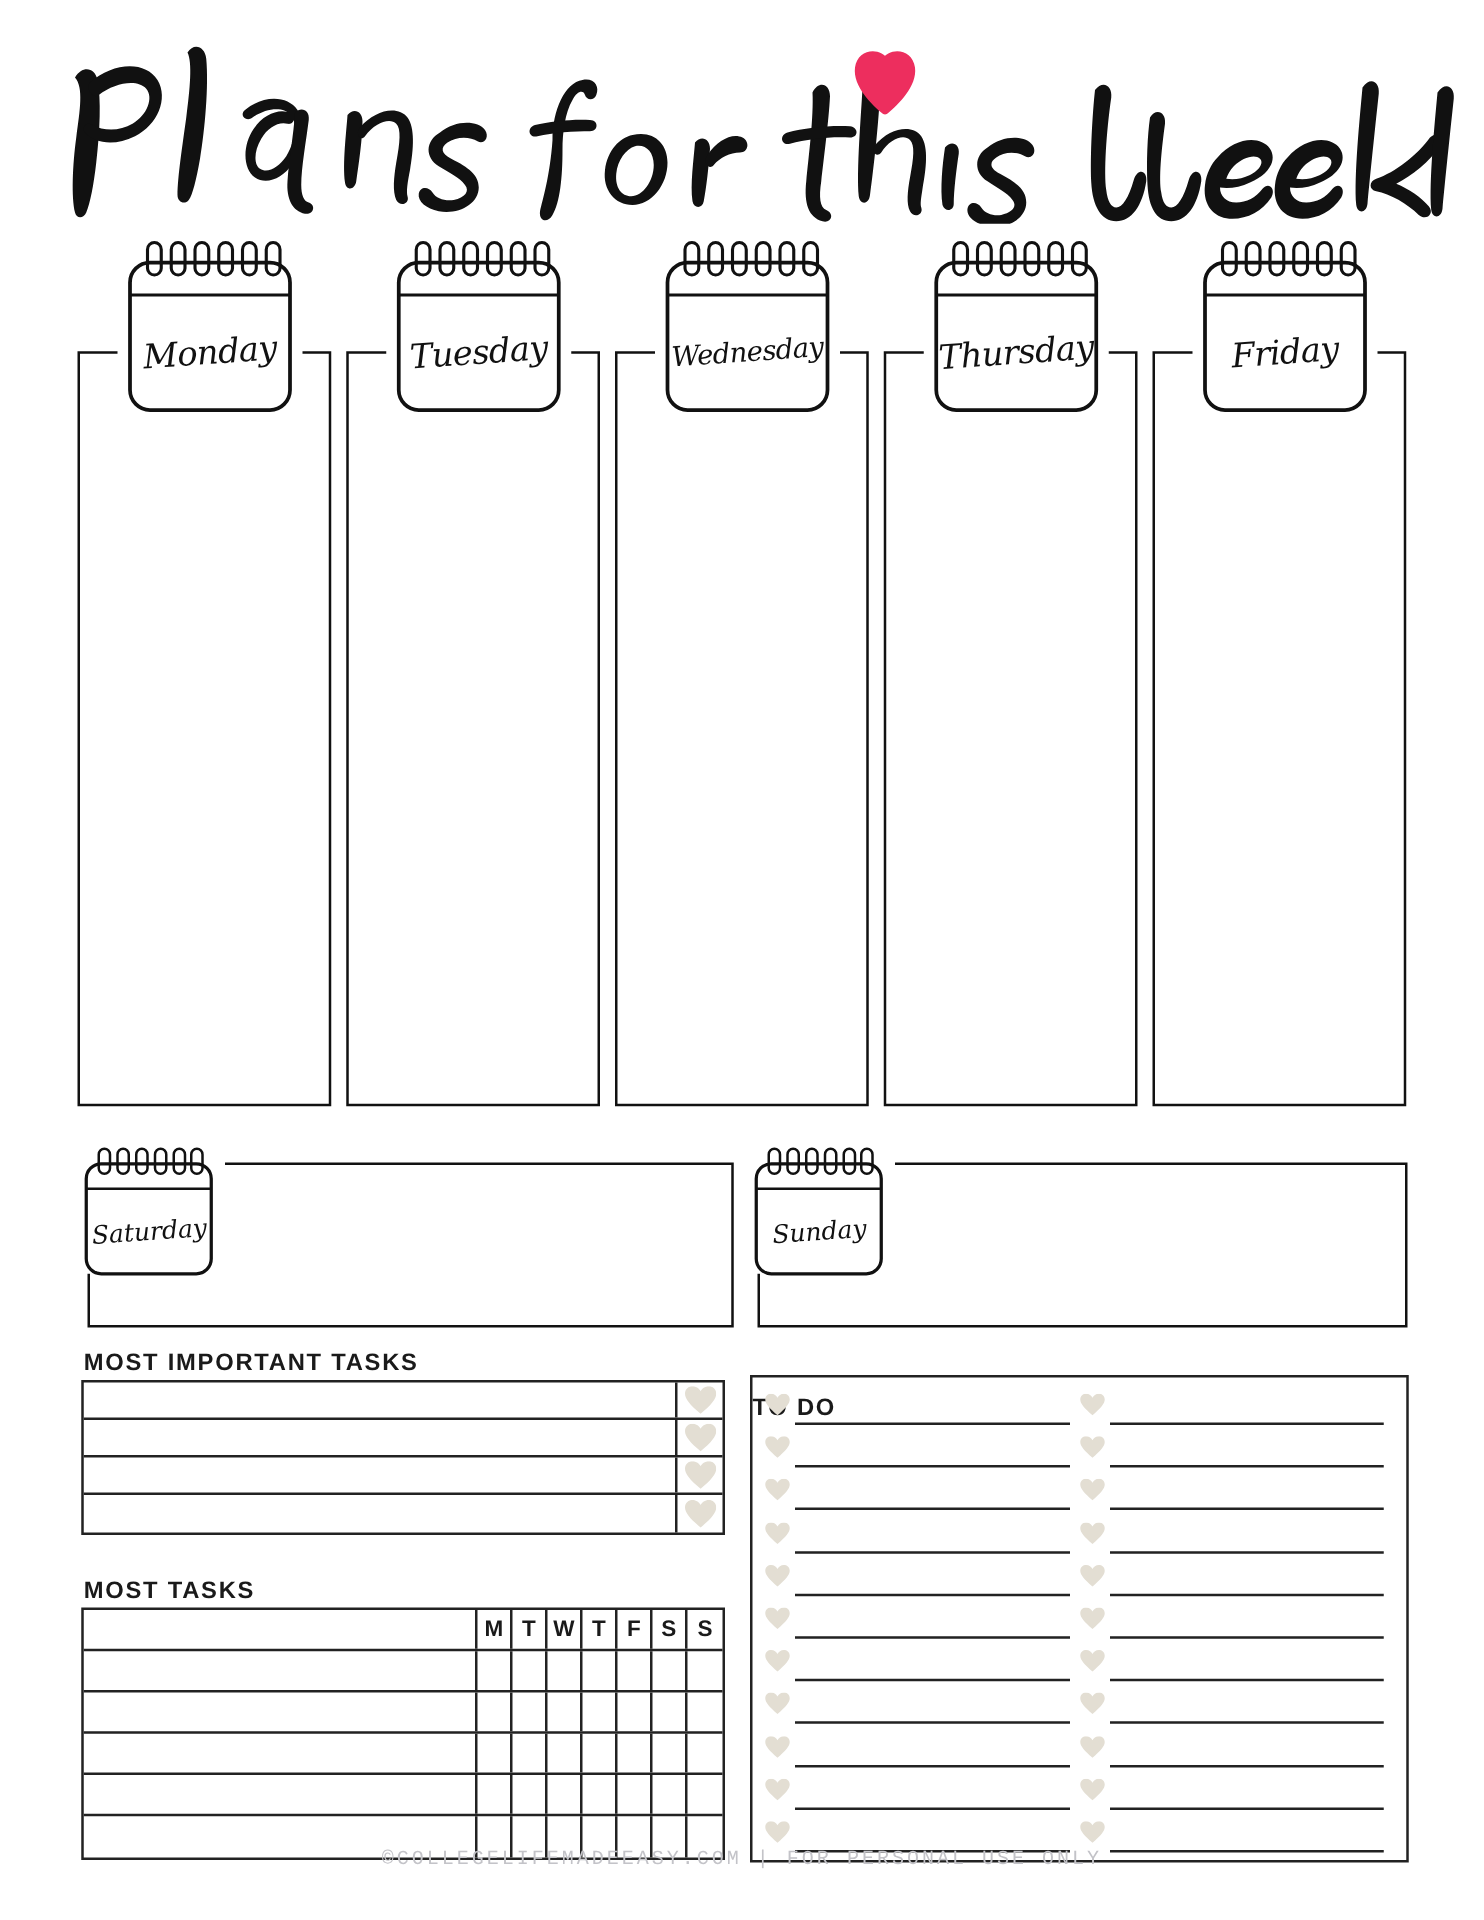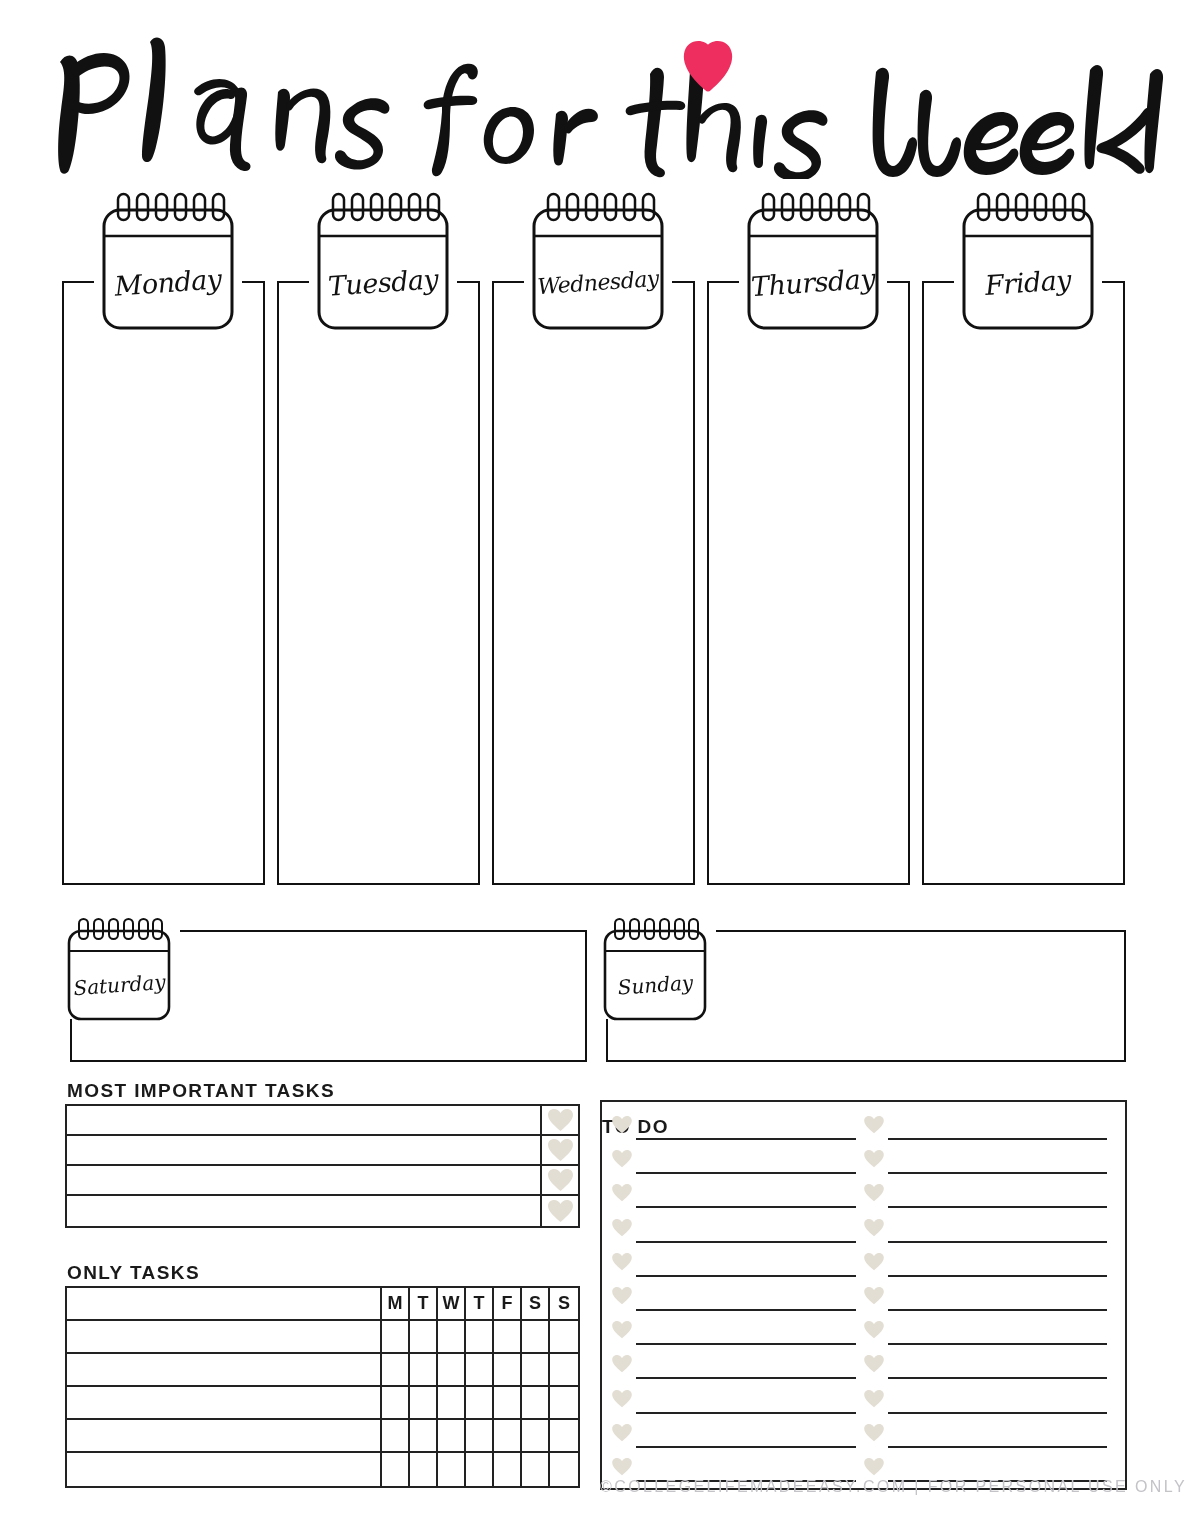--- a/index.html
+++ b/index.html
@@ -229,22 +229,22 @@
     margin-right: 8px;
     height: 26px;
   }
 
   
   .footer {
     position: absolute;
     left: 0;
     top: 1478px;
     width: 1187px;
-    text-align: right;
-    font-family: Liberation Sans, sans-serif;
+    text-align: center;
+    font-family: Liberation Mono, monospace;
     font-size: 16px;
     letter-spacing: 2.4px;
     color: #c3c3c8;
   }
 </style>
 </head>
 <body>
 
 <div class="title-wrap">
   <svg class="title-svg" width="1187" height="165" viewBox="0 0 1187 165" xmlns="http://www.w3.org/2000/svg">
@@ -475,21 +475,21 @@
   <div class="mit-row">
     <div class="mit-line"></div>
     <div class="mit-check">
       <svg width="25" height="23" viewBox="0 0 25 23">
           <path d="M12.5 22 C4 15 0 10 0 6 C0 2 3 0 6 0 C9 0 11.5 2 12.5 4 C13.5 2 16 0 19 0 C22 0 25 2 25 6 C25 10 21 15 12.5 22 Z" fill="#E3DED3"></path>
         </svg>
     </div>
   </div>
 </div>
 
-<div class="sec-head" style="left:67px; top:1262px;">ONLY TASKS</div>
+<div class="sec-head" style="left:67px; top:1262px;">MOST TASKS</div>
 <div class="daily">
   <div class="daily-row">
     <div class="daily-name"></div>
     <div class="daily-cell">M</div>
     <div class="daily-cell">T</div>
     <div class="daily-cell">W</div>
     <div class="daily-cell">T</div>
     <div class="daily-cell">F</div>
     <div class="daily-cell">S</div>
     <div class="daily-cell">S</div>

